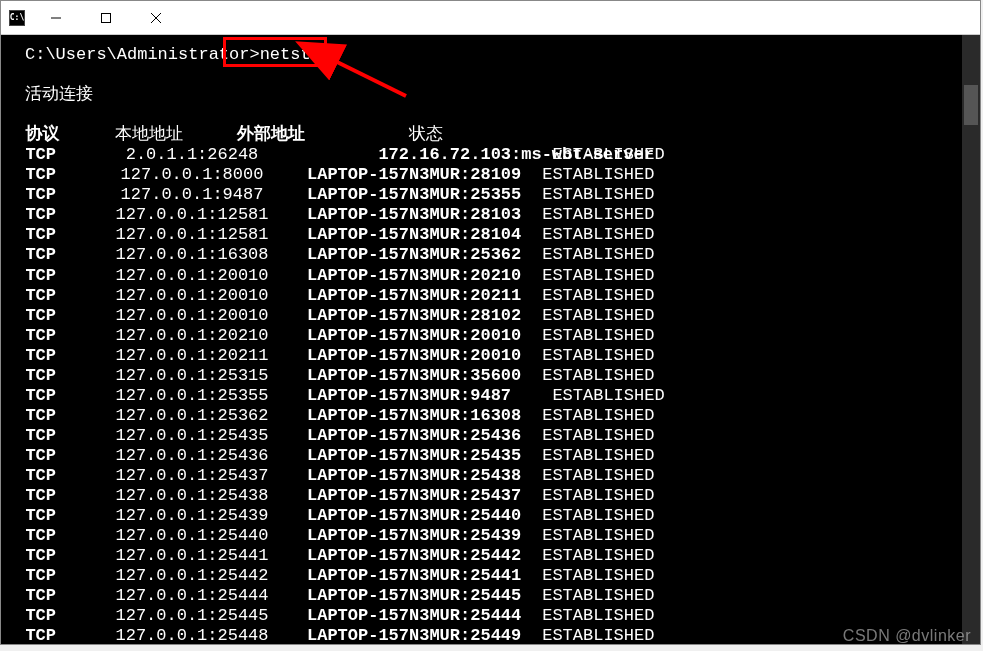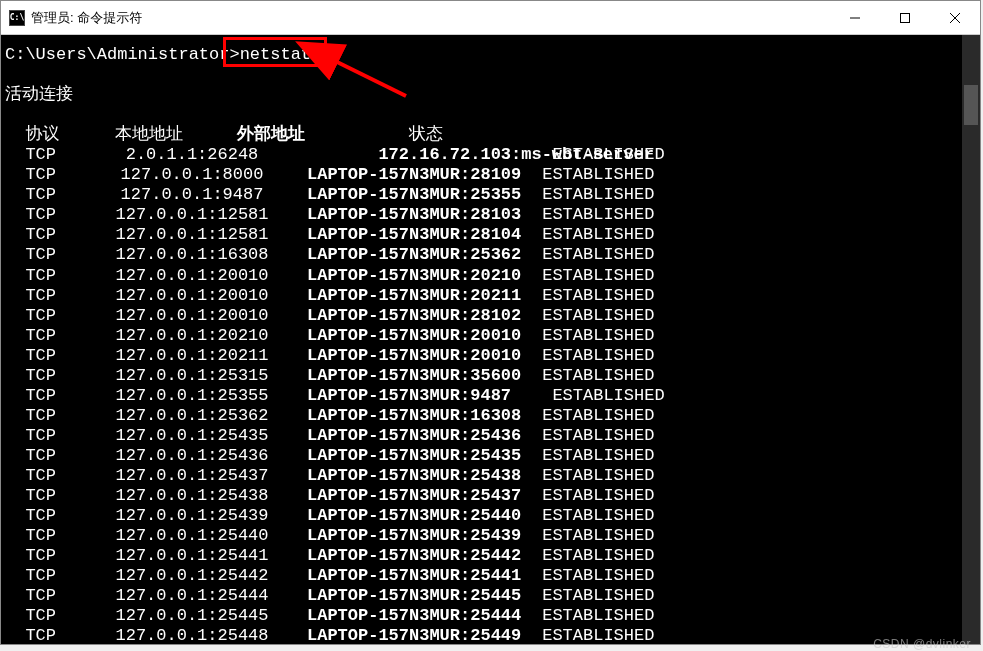--- a/index.html
+++ b/index.html
@@ -87,45 +87,44 @@
     }
     .cmd-highlight {
       position: absolute;
       border: 3px solid #ff0000;
       pointer-events: none;
     }
     .arrow { position: absolute; pointer-events: none; }
     .watermark {
       position: absolute;
       right: 12px;
-      bottom: 0;
+      bottom: 6px;
       color: rgba(200,200,200,0.6);
-      font-size: 12px;
+      font-size: 16px;
       font-family: sans-serif;
       letter-spacing: 0.5px;
     }
-    .prompt-line { display: block; }
+    .prompt-line { display: block; margin-left: 20px; }
     .term-row { display: block; }
     .term-row span { display: inline-block; }
-    .c-proto { width: 72px; }
+    .c-proto { width: 72px; font-weight: bold; }
     .c-local { width: 230px; text-align: center; }
     .c-foreign { width: 225px; font-weight: bold; }
     .c-state { }
     .hdr .c-proto { width: 56px; }
     .hdr .c-local { width: 176px; }
     .hdr .c-foreign { width: 172px; }
   </style>
 </head>
 <body>
 
 <div class="window">
 
   <div class="titlebar">
     <span class="icon">C:\</span>
-    <span class="title">管理员: 命令提示符</span>
     <div class="winbtn">
       <svg viewBox="0 0 10 10">
           <line x1="0" y1="5" x2="10" y2="5" stroke="#000" stroke-width="1"></line>
         </svg>
     </div>
     <div class="winbtn">
       <svg viewBox="0 0 10 10">
           <rect x="0.5" y="0.5" width="9" height="9" fill="none" stroke="#000" stroke-width="1"></rect>
         </svg>
     </div>

